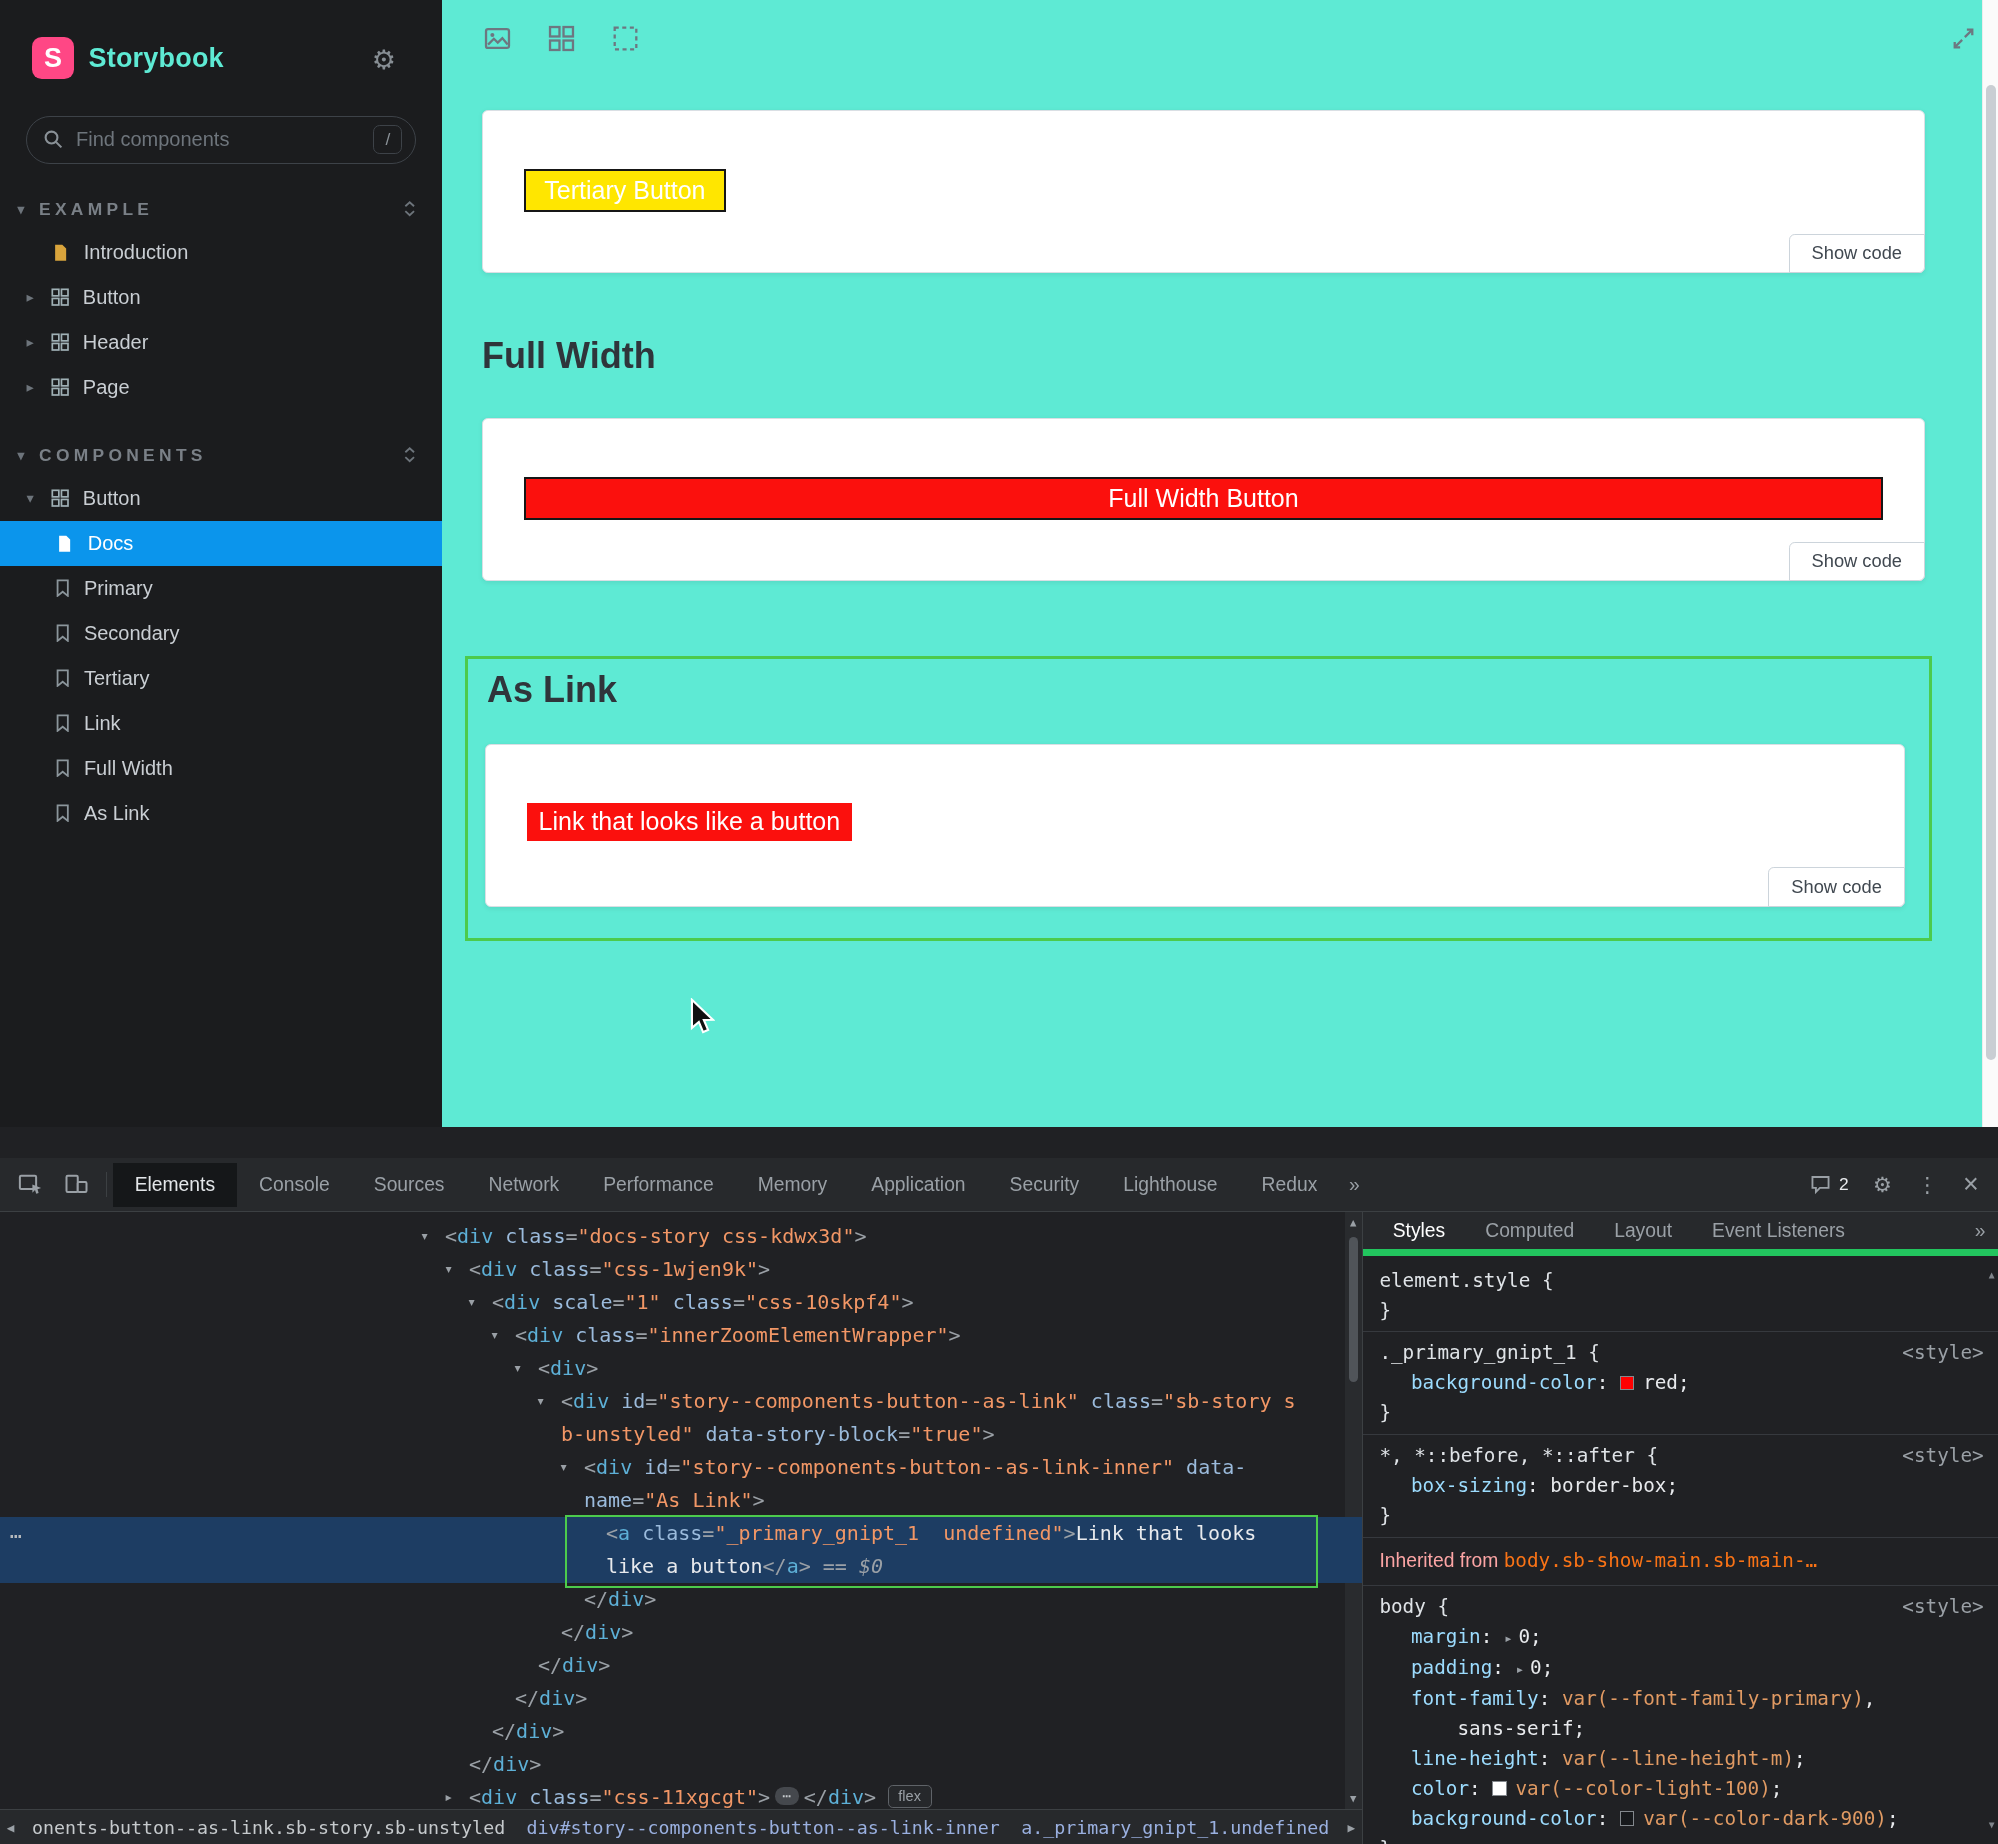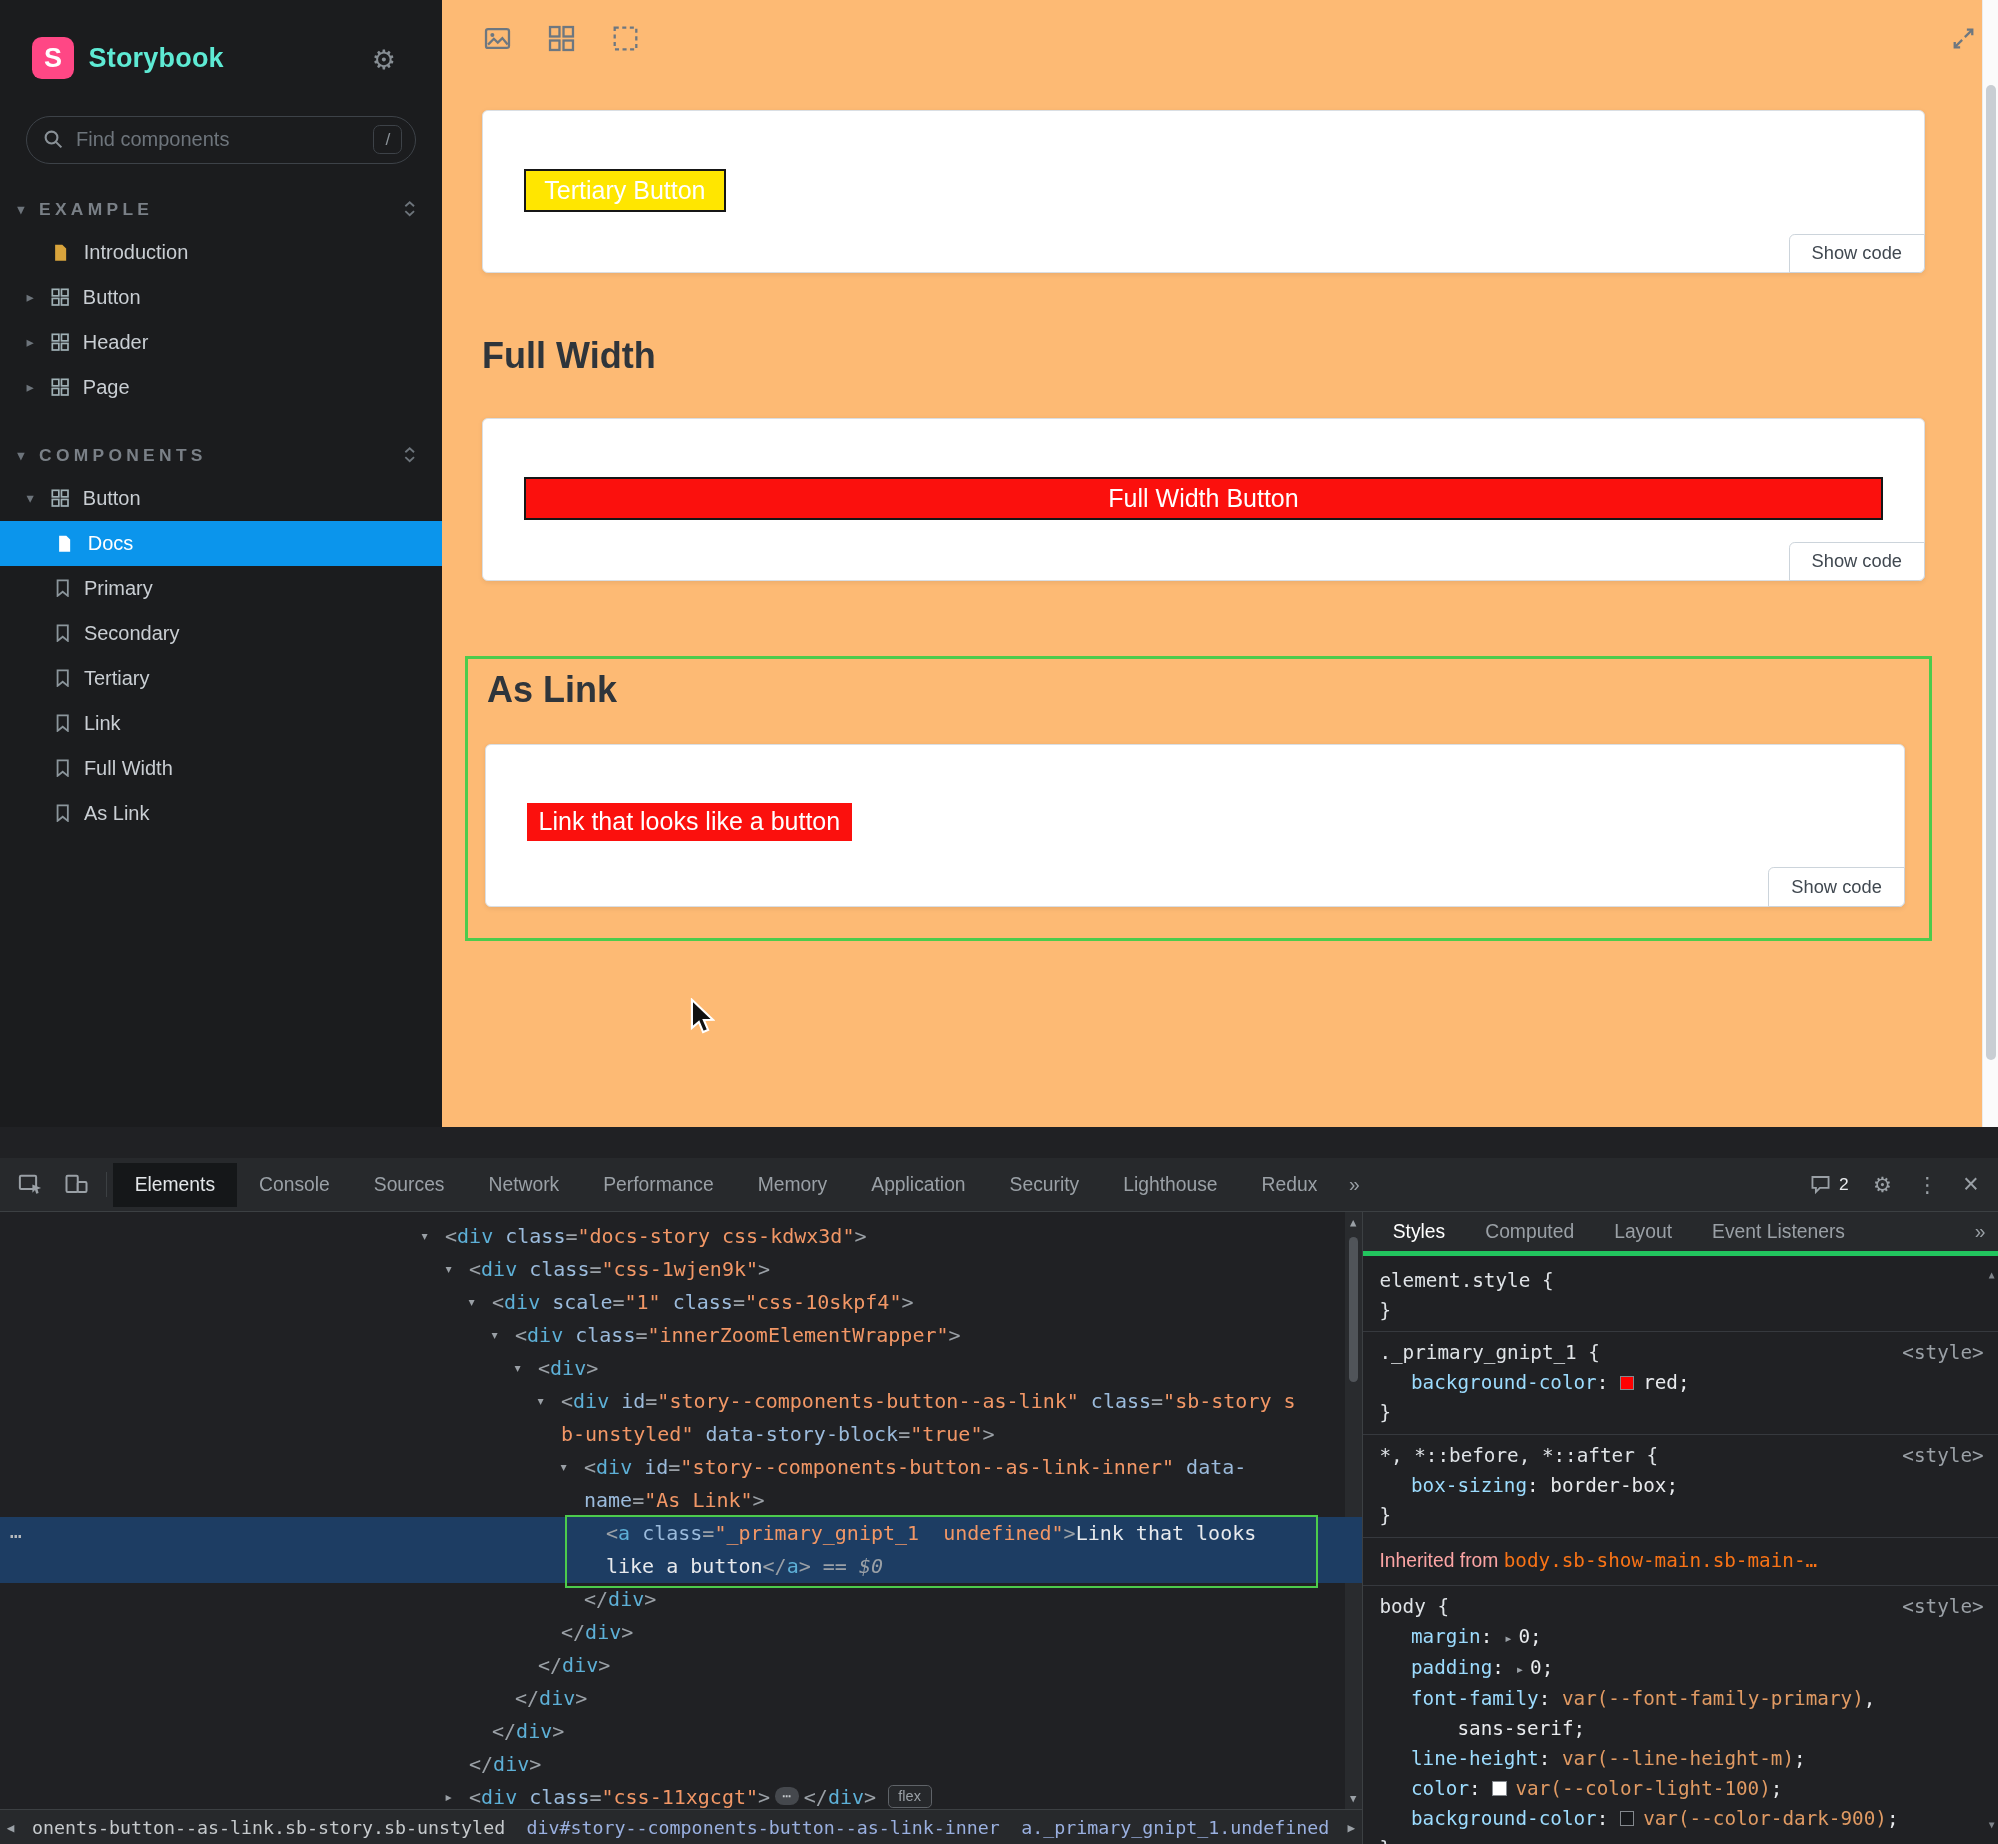--- a/index.html
+++ b/index.html
@@ -34,21 +34,21 @@
   .sb-item.selected { background:#0b95ec; color:#fff; }
   .sb-chev { width:14.5px; flex:none; color:#6d747b; font-size:14.5px; text-align:center; }
   .sb-icon { display:flex; align-items:center; flex:none; }
   .sb-icon.document { color:#d9a43c; }
   .sb-icon.component { color:#9fb0b5; }
   .sb-icon.bookmark { color:#8b959b; }
   .sb-item.selected .sb-icon { color:#fff; }
   .sb-label { white-space:nowrap; }
 
   
-  .canvas { flex:1; position:relative; background:#fdba74; overflow:hidden; }
+  .canvas { flex:1; position:relative; background:#5eead4; overflow:hidden; }
   .cv-toolbar { height:77px; display:flex; align-items:center; gap:37px; padding-left:42px; position:relative; }
   .cv-ic { display:flex; color:#6d7780; cursor:pointer; }
   .expand-btn { position:absolute; right:22px; top:25px; }
   .cv-content { padding:33px 74px 0 40px; }
   .story-block { position:relative; height:163px; border:1px solid #dadfe4; border-radius:5.8px;
                  box-shadow:0 1.9px 5.8px rgba(0,0,0,.07); padding:58px 41px; background:#fff; }
   .show-code { position:absolute; right:-1px; bottom:-1px; border:1px solid #ccd4db; background:#fff;
                border-radius:5.8px 0 5.8px 0; padding:7.7px 22px; font-size:18.3px; color:#404850;
                font-family:inherit; cursor:pointer; }
   .btn-tertiary { display:inline-block; background:#ffe600; border:2.9px solid #161616; color:#fff;
@@ -100,21 +100,21 @@
   .el-thumb { position:absolute; left:3.9px; right:3.9px; top:25px; height:145px; background:#505459; border-radius:6.8px; }
 
   .dt-crumbs { height:35px; flex:none; border-top:1px solid #3c4043; background:#27292c;
                display:flex; align-items:center; font-family:"DejaVu Sans Mono","Liberation Mono",monospace; font-size:18.3px; }
   .crumb { margin:0 1px; padding:0 9.7px; white-space:nowrap; cursor:pointer; }
   .crumb.plain { color:#c6cacd; } .crumb.blue { color:#9ab0e0; }
   .crumb-ar { color:#9aa0a6; font-size:12.6px; padding:0 6.8px; cursor:pointer; flex:none; }
   .crumbs-items { flex:1; display:flex; overflow:hidden; }
 
   .dt-styles { flex:1; display:flex; flex-direction:column; min-width:0; }
-  .st-tabs { height:44px; flex:none; border-bottom:5px solid #22c55e; background:#27292c;
+  .st-tabs { height:44px; flex:none; border-bottom:7px solid #22c55e; background:#27292c;
              display:flex; align-items:center; padding-left:9.7px; font-size:19.3px; }
   .st-tab { padding:0 20px; height:44px; line-height:44px; color:#9aa0a6; cursor:pointer; white-space:nowrap; }
   .st-tab.selected { color:#fff; }
   .st-more { margin-left:auto; padding:0 13.5px; color:#9aa0a6; cursor:pointer; }
   .st-toolbar { height:44px; flex:none; border-bottom:1px solid #3c4043; display:flex; align-items:center;
                 padding:0 11.6px; gap:26px; }
   .st-filter { width:257px; height:29px; background:#2f3135; border:none; border-radius:3.9px; color:#c6cacd;
                font-size:18.3px; padding:0 11.6px; outline:none; flex:none; }
   .st-filter::placeholder { color:#8b9197; }
   .st-chip { color:#c0c4c9; font-size:18.3px; cursor:pointer; }

